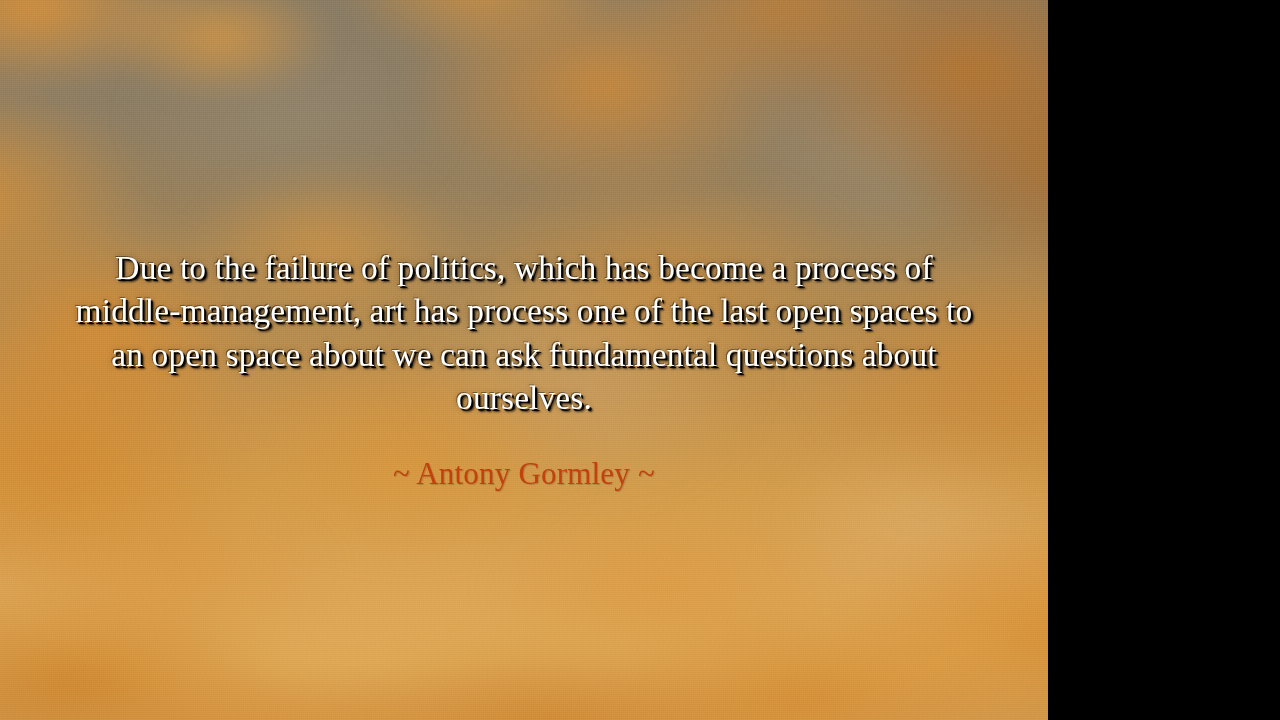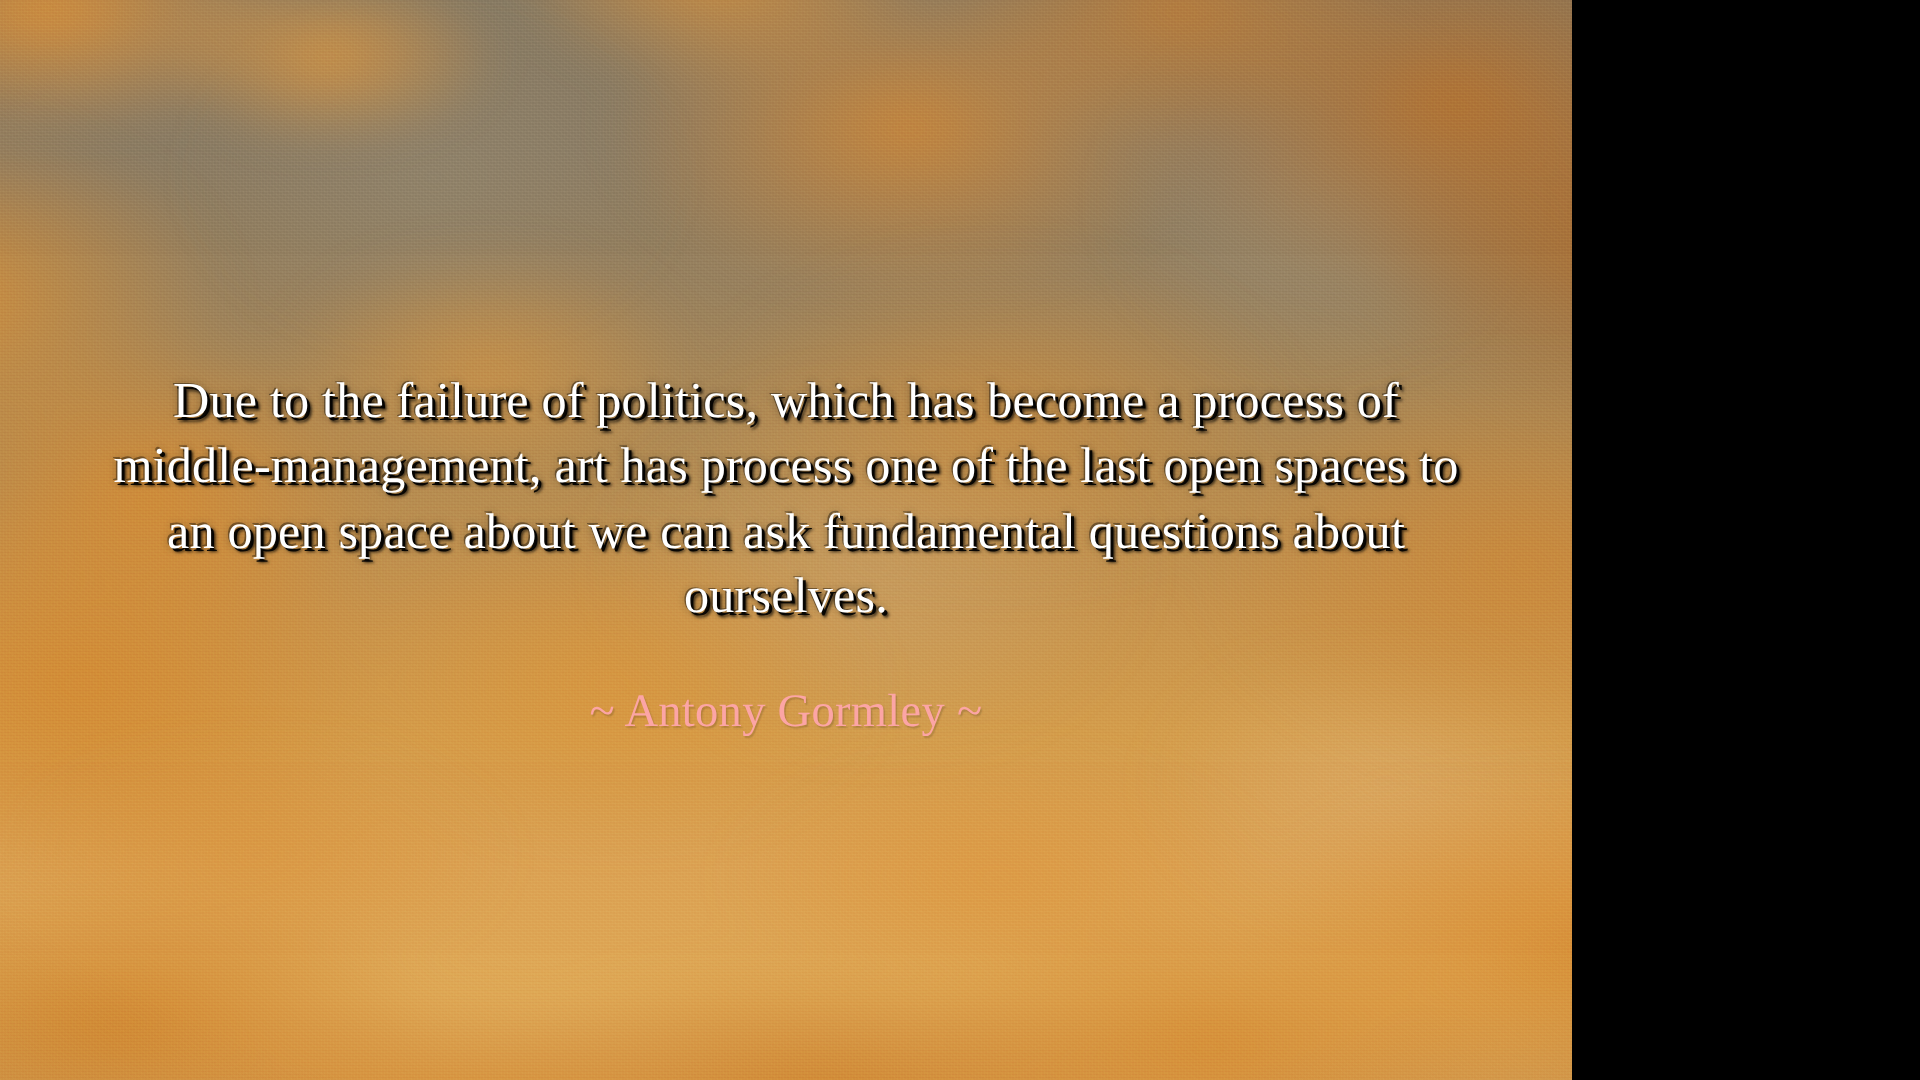--- a/index.html
+++ b/index.html
@@ -129,21 +129,21 @@
        2px 2px 0   rgba(0,0,0,.92),
        3px 3px 2px rgba(0,0,0,.70),
       -1px -1px 0  rgba(0,0,0,.38),
        0   0   6px rgba(0,0,0,.30);
   }
 
   .quote-line { display: block; }
 
   .attribution {
     margin-top: 35px;
-    color: #fca5a5;
+    color: #c2410c;
     font-size: 31px;
     line-height: 38px;
     letter-spacing: .2px;
     text-align: center;
     text-shadow: 1px 1px 1px rgba(0,0,0,.16);
   }
 </style>
 </head>
 <body>
 

